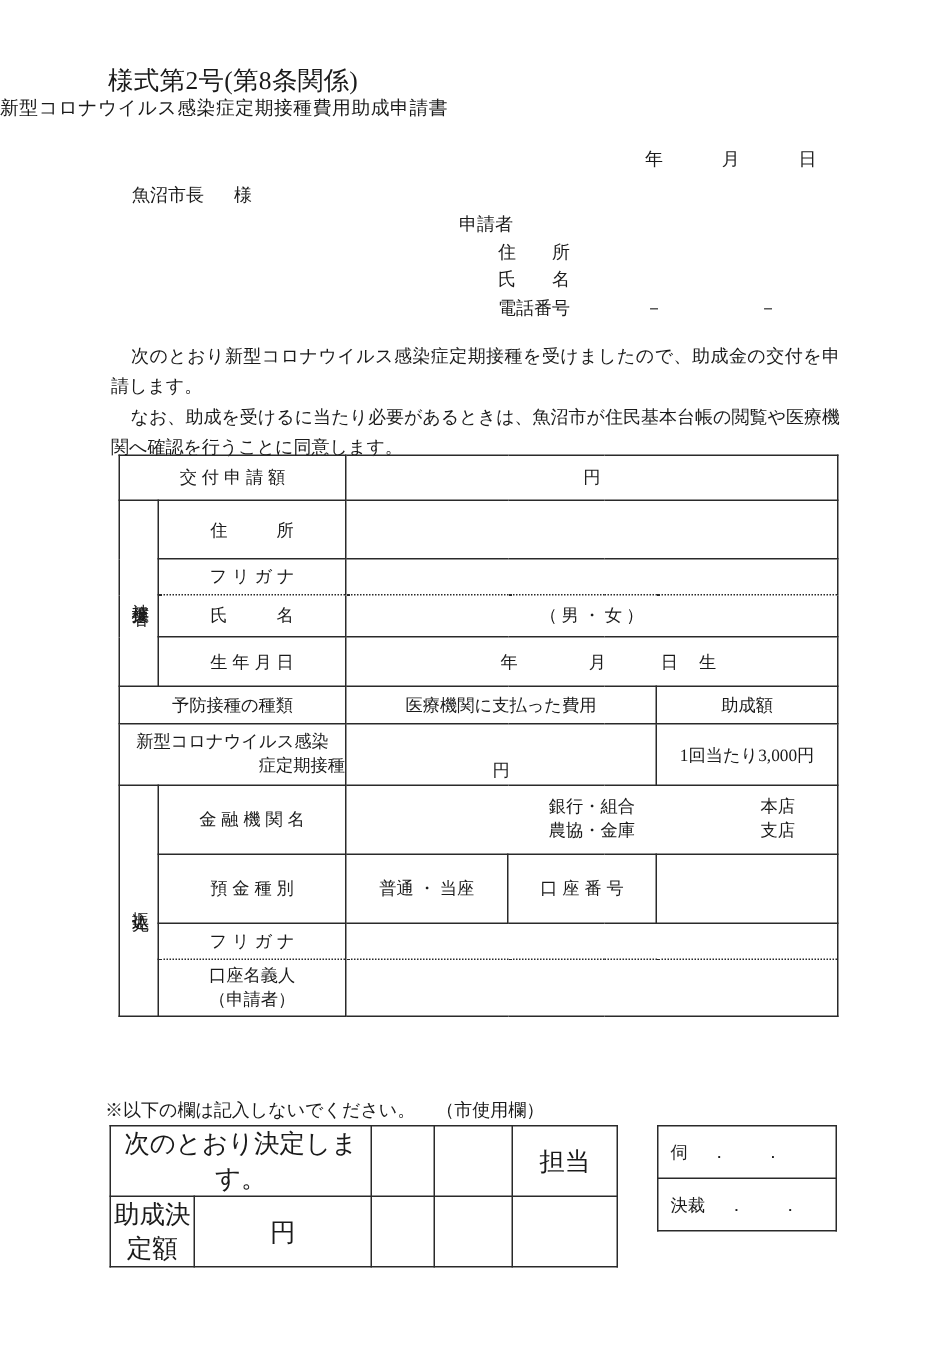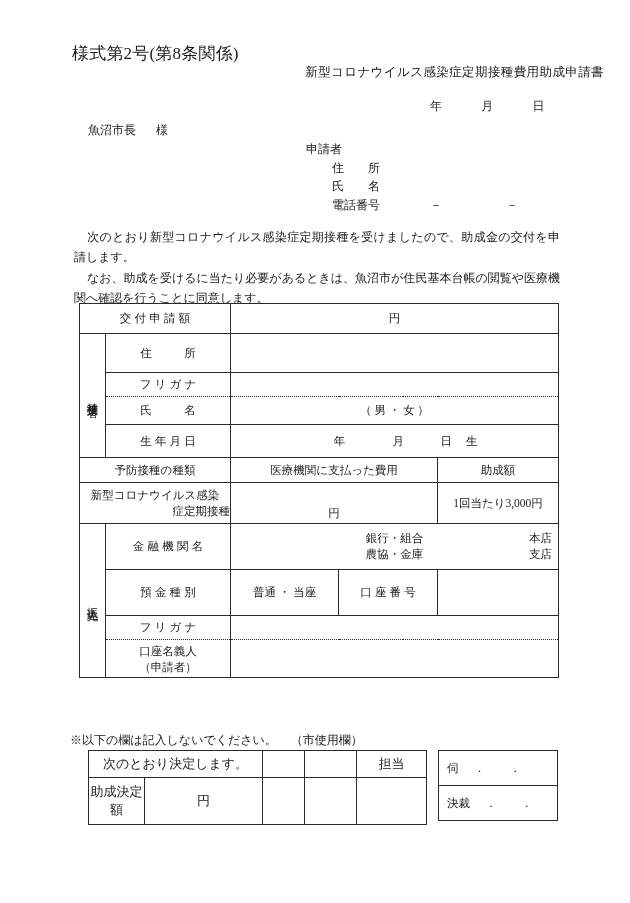--- a/index.html
+++ b/index.html
@@ -25,21 +25,21 @@
 
   
   #form-code {
     left: 72px; top: 42px;
     font-size: 17px;
     letter-spacing: 0.2px;
   }
   #doc-title {
     left: 0; top: 64px;
     width: 604px;
-    text-align: right;
+    text-align: left;
     font-size: 12.5px;
     letter-spacing: 0.4px;
   }
   #date-line {
     left: 430px; top: 98px;
     font-size: 12px;
     letter-spacing: 0.2px;
   }
   #date-line span { display: inline-block; }
   .d-y { width: 48px; }
@@ -104,25 +104,25 @@
   .left-text { text-align: left; padding-left: 8px; }
 
   
   #official-note {
     left: 70px; top: 732px;
     font-size: 12px;
   }
   #official-note .sp { display: inline-block; width: 8px; }
 
   #official-table {
-    left: 88px; top: 750px;
+    left: 73px; top: 750px;
     width: 338px;
     border-collapse: collapse;
     table-layout: fixed;
-    font-size: 13px;
+    font-size: 17px;
     padding-left: 47px;
   }
   #official-table td {
     border: 1px solid #2a2a2a;
     text-align: center;
     padding: 0;
     vertical-align: middle;
   }
 
   #approval-table {
@@ -275,21 +275,21 @@
         </td>
         <td style="height:45px">
           <span class="lbl-spread">金融機関名</span>
         </td>
         <td colspan="4">
           <div style="position:relative;height:45px">
             <div class="stack" style="position:absolute;left:0;right:0;top:6px;text-align:center">
               <div>銀行・組合</div>
               <div>農協・金庫</div>
             </div>
-            <div class="stack" style="position:absolute;right:6px;top:6px;text-align:center">
+            <div class="stack" style="position:absolute;right:28px;top:6px;text-align:center">
               <div>本店</div>
               <div>支店</div>
             </div>
           </div>
         </td>
       </tr>
 
       <tr>
         <td style="height:45px">
           <span class="lbl-spread">預金種別</span>

